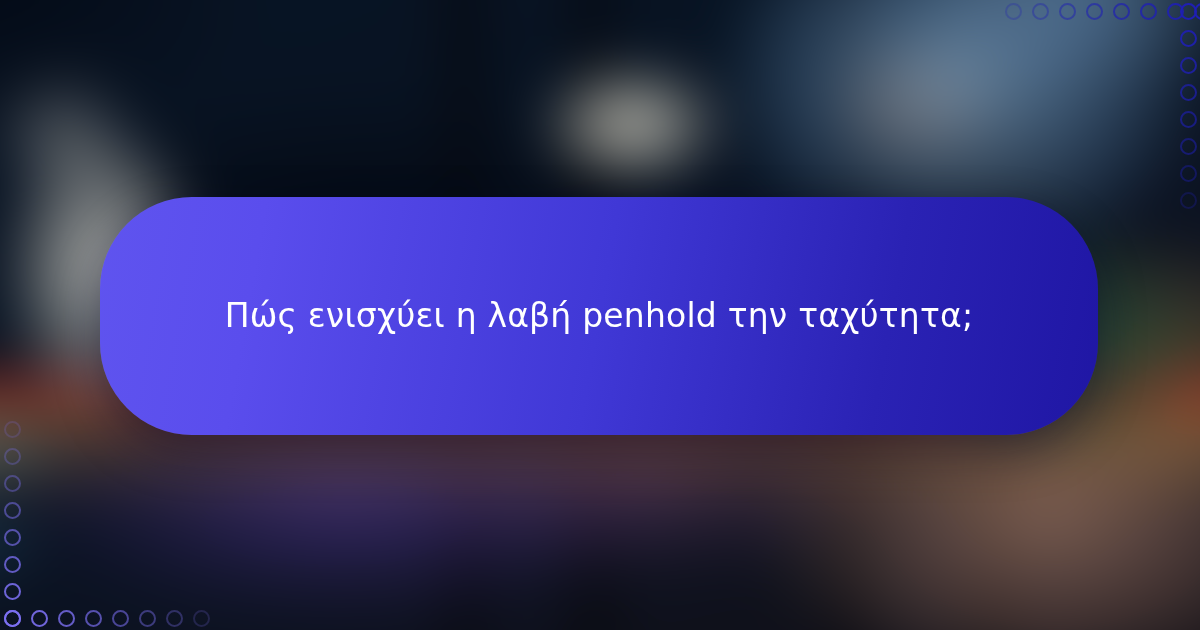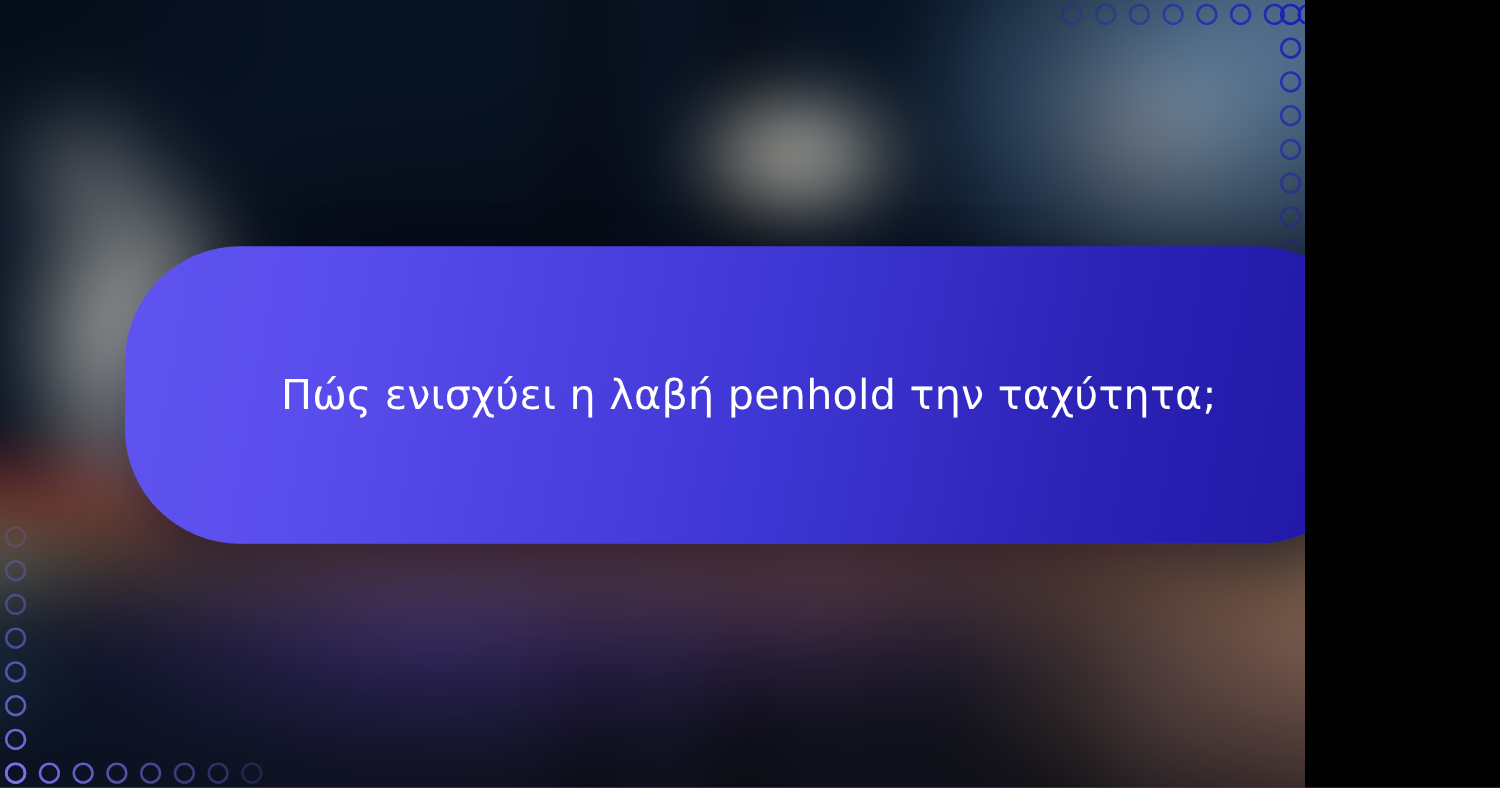--- a/index.html
+++ b/index.html
@@ -3,25 +3,25 @@
 <meta charset="utf-8">
 <title>Question Card</title>
 <style>
   html, body {
     margin: 0;
     padding: 0;
     background: #000;
   }
   #stage {
     position: relative;
-    width: 1044px;
+    width: 1200px;
     height: 630px;
     overflow: hidden;
     font-family: "DejaVu Sans", "Liberation Sans", sans-serif;
-    background: #f97316;
+    background: #e5e5e5;
   }
 
   
   .bg-photo {
     position: absolute;
     inset: -60px;
     background-color: #0a1524;
     background-image:
       
       radial-gradient(ellipse 420px 300px at 60px 40px, rgba(2,8,18,0.95) 0%, rgba(2,8,18,0) 70%),

